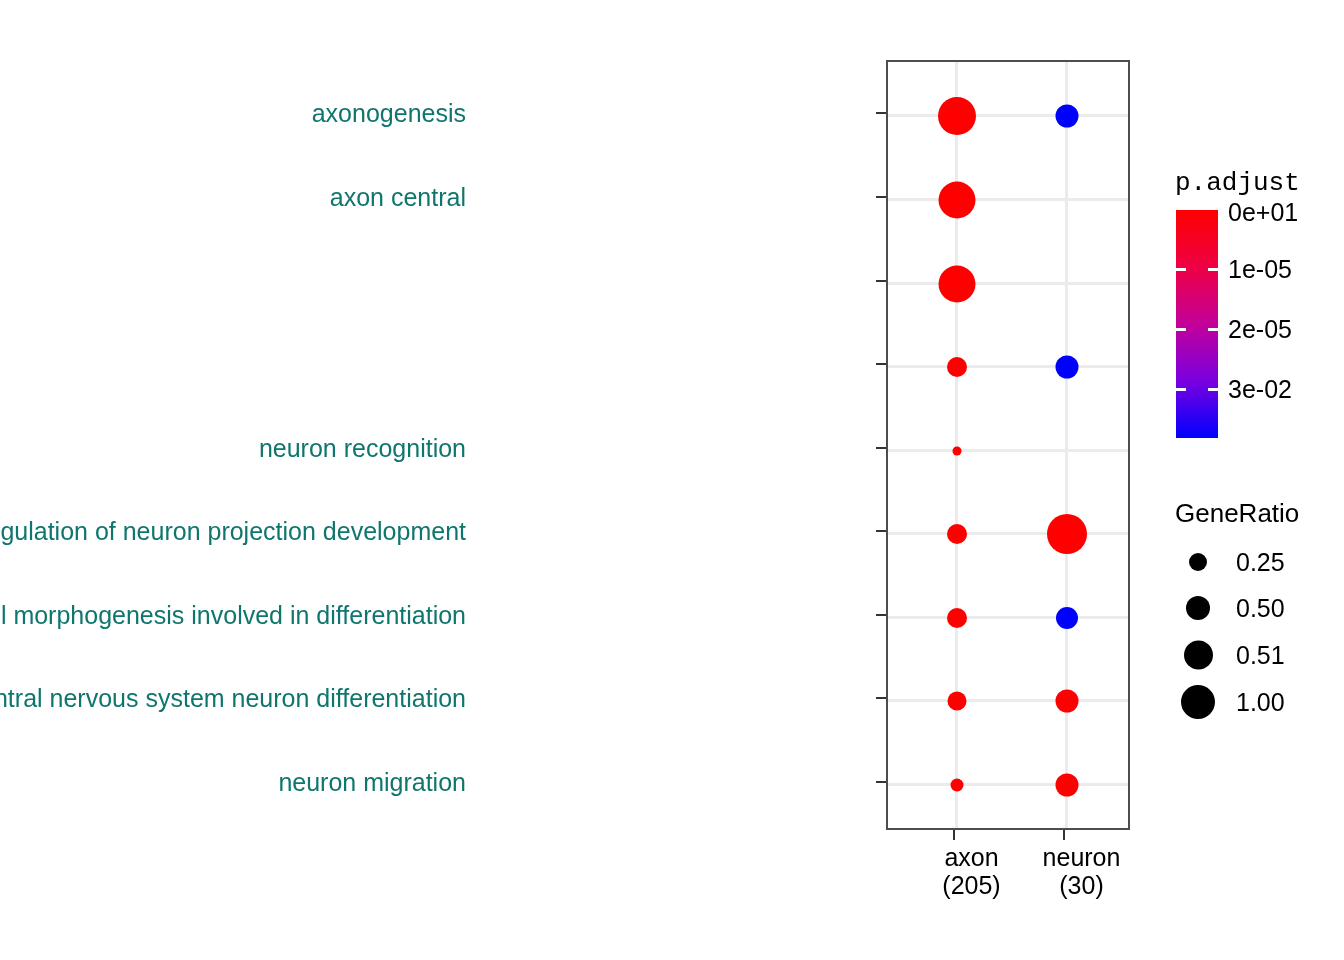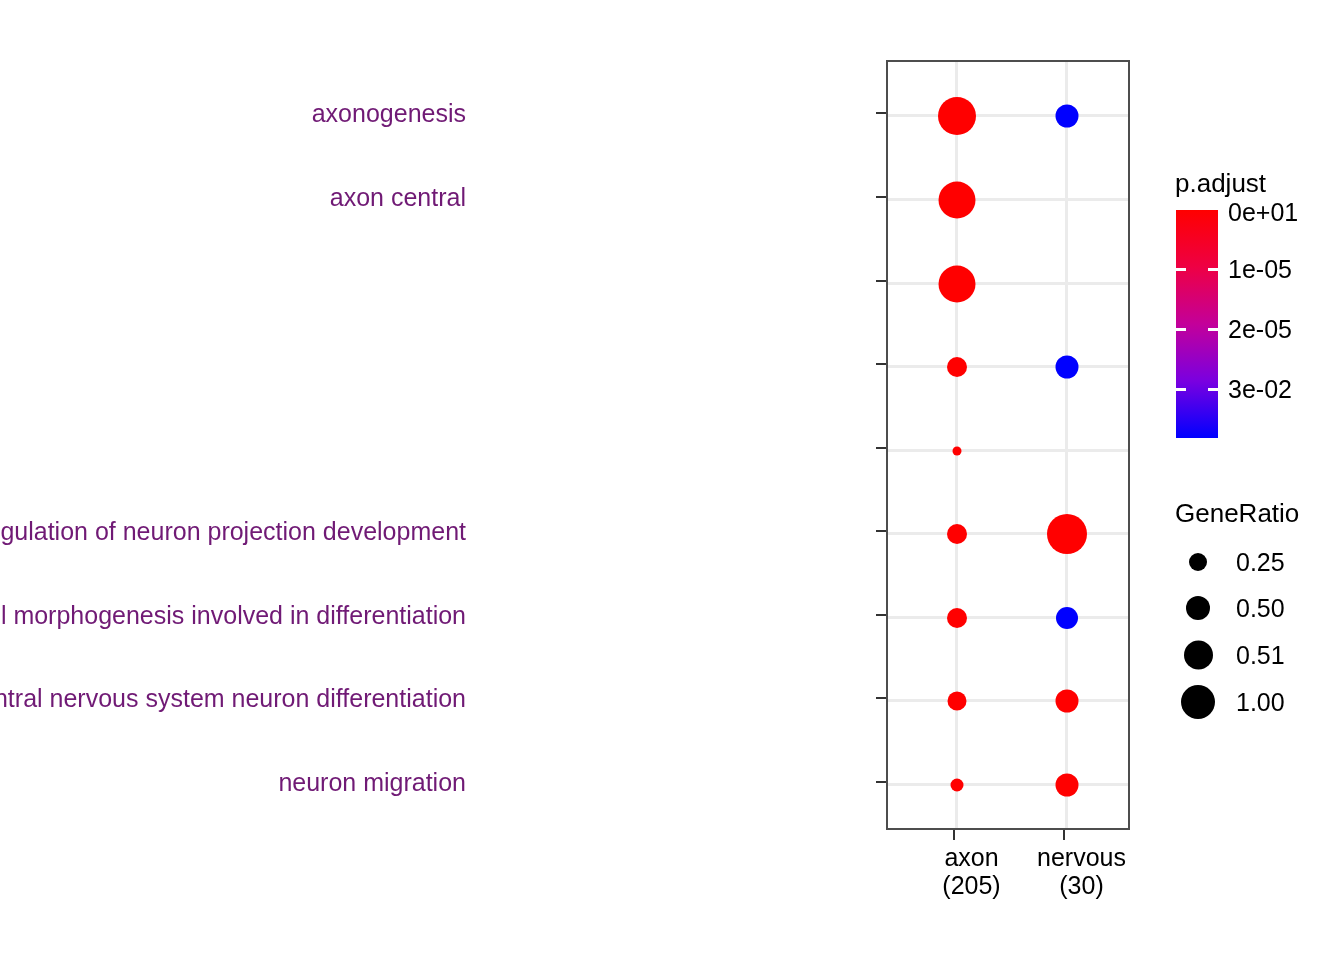--- a/index.html
+++ b/index.html
@@ -54,21 +54,21 @@
 
   
   .ytick-label {
     position: absolute;
     right: 878px;
     transform: translateY(-50%);
     font-size: 25px;
     line-height: 1;
     white-space: nowrap;
     text-align: right;
-    color: #701a75;
+    color: #0f766e;
   }
   .ytick-mark {
     position: absolute;
     left: 876px;
     width: 10px;
     height: 2px;
     background: #333333;
     transform: translateY(-50%);
   }
 
@@ -92,20 +92,21 @@
   }
   .xtick-label div { display: block; margin-left: 35px; }
 
   
   #legend-padjust-title {
     position: absolute;
     left: 1175px;
     top: 170px;
     font-size: 26px;
     line-height: 1;
+    font-family: Liberation Mono, monospace;
   }
   #colorbar {
     position: absolute;
     left: 1176px;
     top: 210px;
     width: 42px;
     height: 228px;
     background: linear-gradient(to bottom, #ff0000 0%, #ee0044 25%, #c3009a 50%, #7a00e0 75%, #0000ff 100%);
   }
   .cbar-tick {
@@ -195,20 +196,21 @@
   <div class="ytick-label" style="top:113px">axonogenesis</div>
 
   <div class="ytick-mark" style="top:197px"></div>
   <div class="ytick-label" style="top:197px">axon central</div>
 
   <div class="ytick-mark" style="top:281px"></div>
 
   <div class="ytick-mark" style="top:364px"></div>
 
   <div class="ytick-mark" style="top:448px"></div>
+  <div class="ytick-label" style="top:448px">neuron recognition</div>
 
   <div class="ytick-mark" style="top:531px"></div>
   <div class="ytick-label" style="top:531px">regulation of neuron projection development</div>
 
   <div class="ytick-mark" style="top:615px"></div>
   <div class="ytick-label" style="top:615px">regulation of cell morphogenesis involved in differentiation</div>
 
   <div class="ytick-mark" style="top:698px"></div>
   <div class="ytick-label" style="top:698px">central nervous system neuron differentiation</div>
 
@@ -216,21 +218,21 @@
   <div class="ytick-label" style="top:782px">neuron migration</div>
 
   <div class="xtick-mark" style="left:954px"></div>
   <div class="xtick-label" style="left:954px">
     <div>axon</div>
     <div>(205)</div>
   </div>
 
   <div class="xtick-mark" style="left:1064px"></div>
   <div class="xtick-label" style="left:1064px">
-    <div>nervous</div>
+    <div>neuron</div>
     <div>(30)</div>
   </div>
 
   <div id="legend-padjust-title">p.adjust</div>
   <div id="colorbar">
     <div class="cbar-tick left" style="top:58px"></div>
     <div class="cbar-tick right" style="top:58px"></div>
     <div class="cbar-tick left" style="top:118px"></div>
     <div class="cbar-tick right" style="top:118px"></div>
     <div class="cbar-tick left" style="top:178px"></div>

